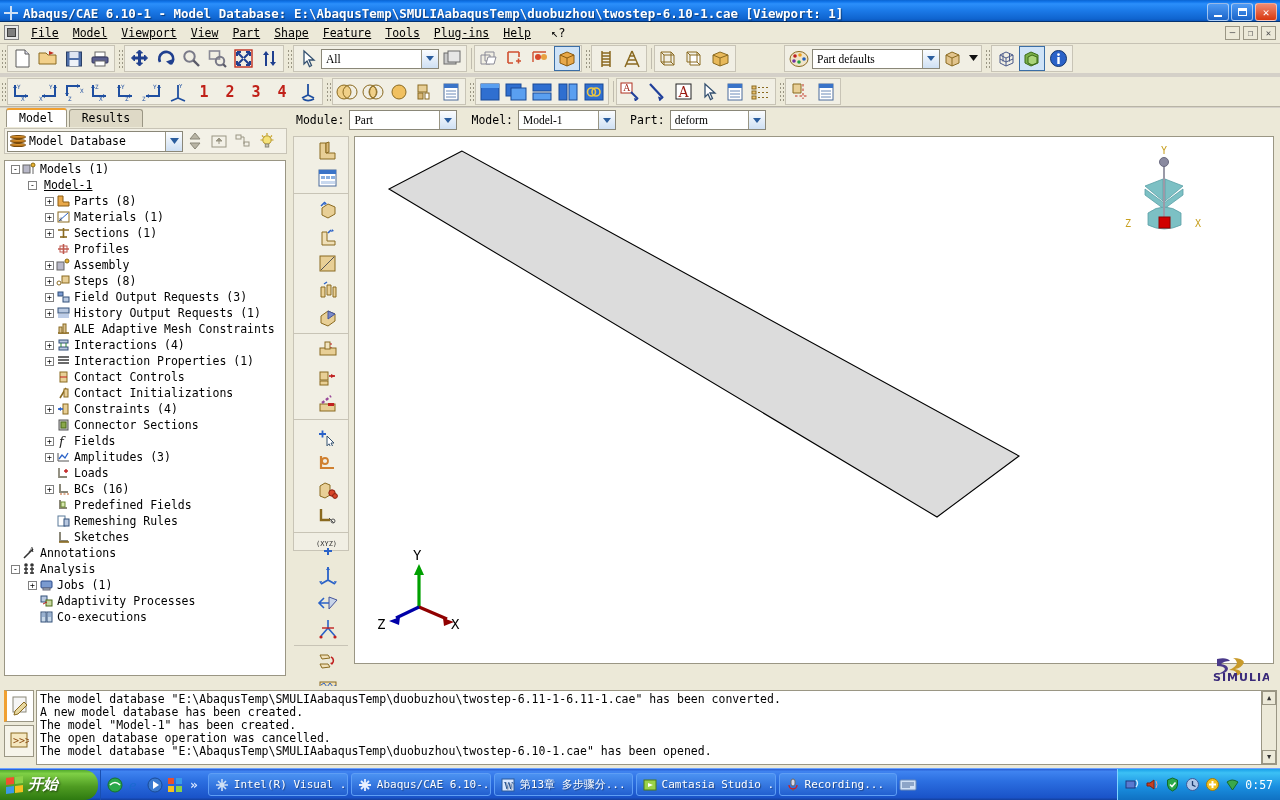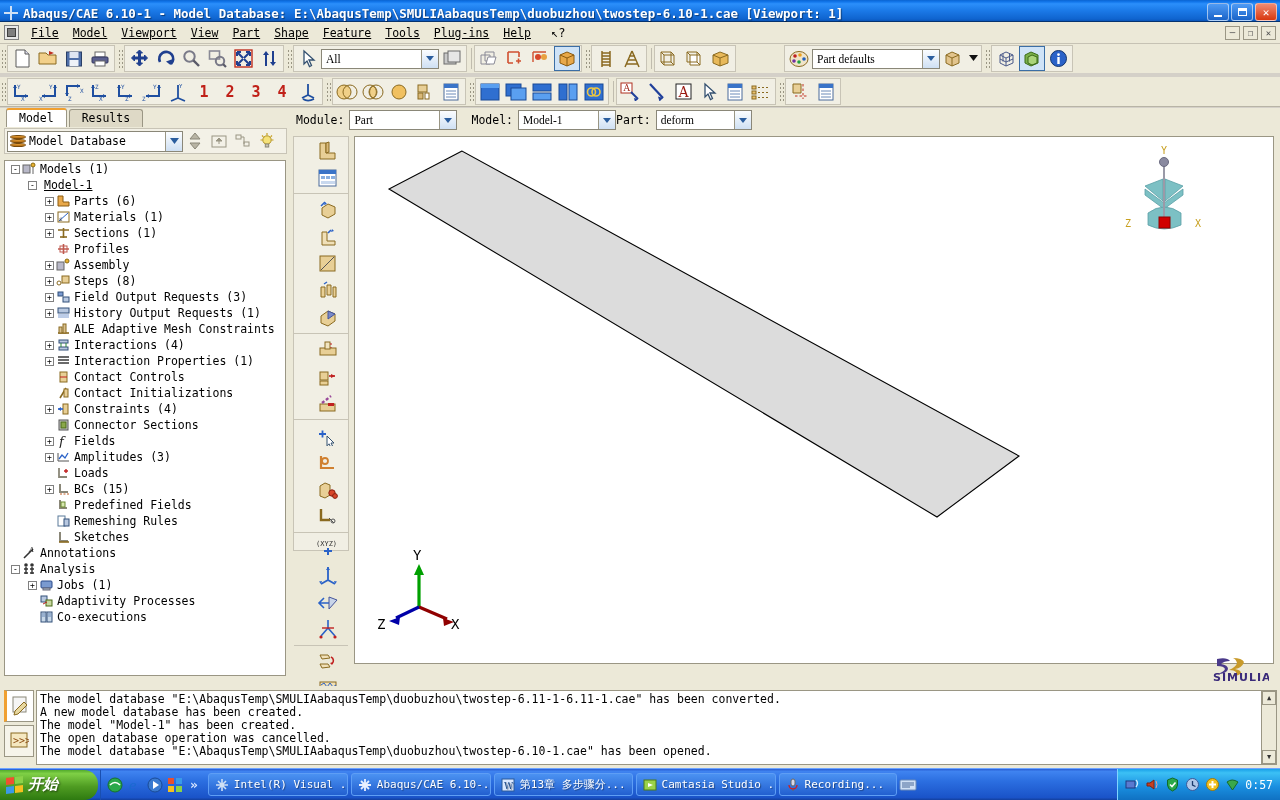--- a/index.html
+++ b/index.html
@@ -729,21 +729,21 @@
     <label>Module:</label>
     <div class="combo" style="width:108px">
       <span>Part</span>
       <span class="arrow"></span>
     </div>
     <label style="margin-left:14px">Model:</label>
     <div class="combo" style="width:98px">
       <span>Model-1</span>
       <span class="arrow"></span>
     </div>
-    <label style="">Part:</label>
+    <label style="margin-left:14px">Part:</label>
     <div class="combo" style="width:96px">
       <span>deform</span>
       <span class="arrow"></span>
     </div>
   </div>
 
   <div class="leftpanel">
     <div class="tabs">
       <div class="tab active">Model</div>
       <div class="tab">Results</div>
@@ -812,21 +812,21 @@
             <span class="tlabel uline">Model-1</span>
           </div>
           <div class="trow">
             <span style="display: inline-block; width: 34px; flex: 0 0 auto;"></span>
             <span class="expander">+</span>
             <span class="ticon">
               <svg width="15" height="14" viewBox="0 0 15 14">
                 <path d="M2 2h5v6h6v4H2z" fill="#e8a84a" stroke="#8a5a10"></path>
               </svg>
             </span>
-            <span class="tlabel">Parts (6)</span>
+            <span class="tlabel">Parts (8)</span>
           </div>
           <div class="trow">
             <span style="display: inline-block; width: 34px; flex: 0 0 auto;"></span>
             <span class="expander">+</span>
             <span class="ticon">
               <svg width="15" height="14" viewBox="0 0 15 14">
                 <rect x="2" y="2" width="11" height="10" fill="#fff" stroke="#8a6a20"></rect>
                 <path d="M3 11L12 3" stroke="#2a62c8"></path>
                 <text x="3" y="11" font-size="6" fill="#333" font-family="DejaVu Sans Mono">ε</text>
               </svg>
@@ -1012,21 +1012,21 @@
           </div>
           <div class="trow">
             <span style="display: inline-block; width: 34px; flex: 0 0 auto;"></span>
             <span class="expander">+</span>
             <span class="ticon">
               <svg width="15" height="14" viewBox="0 0 15 14">
                 <path d="M4 2v8h8" stroke="#8a8778" stroke-width="2" fill="none"></path>
                 <path d="M4 12h9" stroke="#c05a20" stroke-dasharray="2 1.5"></path>
               </svg>
             </span>
-            <span class="tlabel">BCs (15)</span>
+            <span class="tlabel">BCs (16)</span>
           </div>
           <div class="trow">
             <span style="display: inline-block; width: 34px; flex: 0 0 auto;"></span>
             <span class="expander blank"></span>
             <span class="ticon">
               <svg width="15" height="14" viewBox="0 0 15 14">
                 <path d="M4 2v8h7" stroke="#8a8778" stroke-width="2" fill="none"></path>
                 <rect x="5" y="4" width="4" height="5" fill="#d8e8b0" stroke="#6a8a30"></rect>
               </svg>
             </span>

